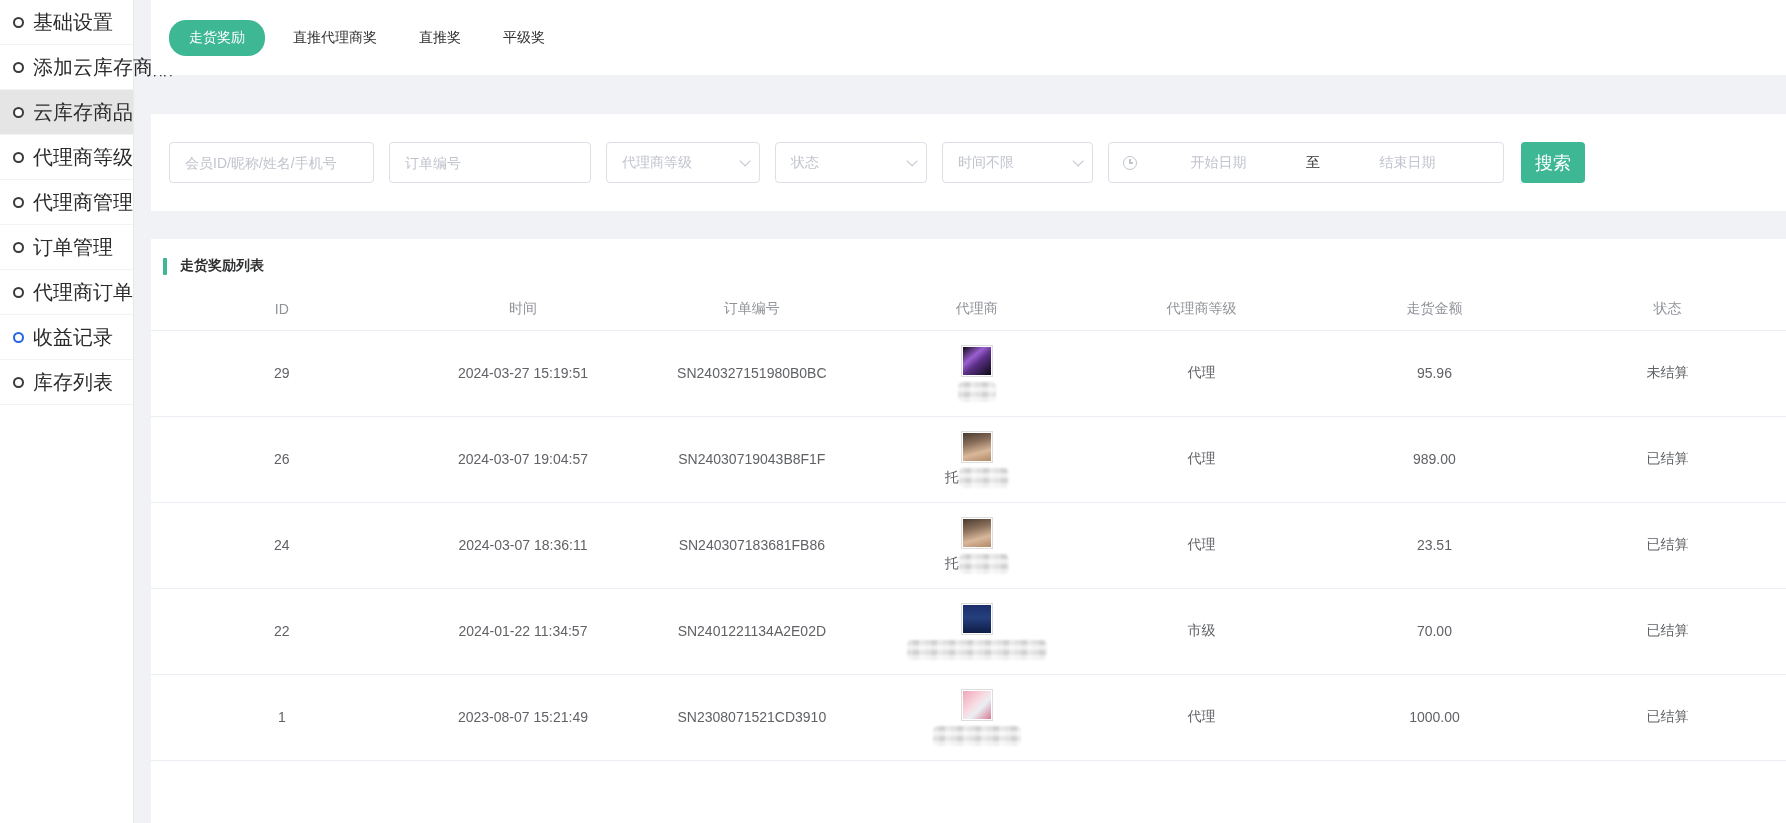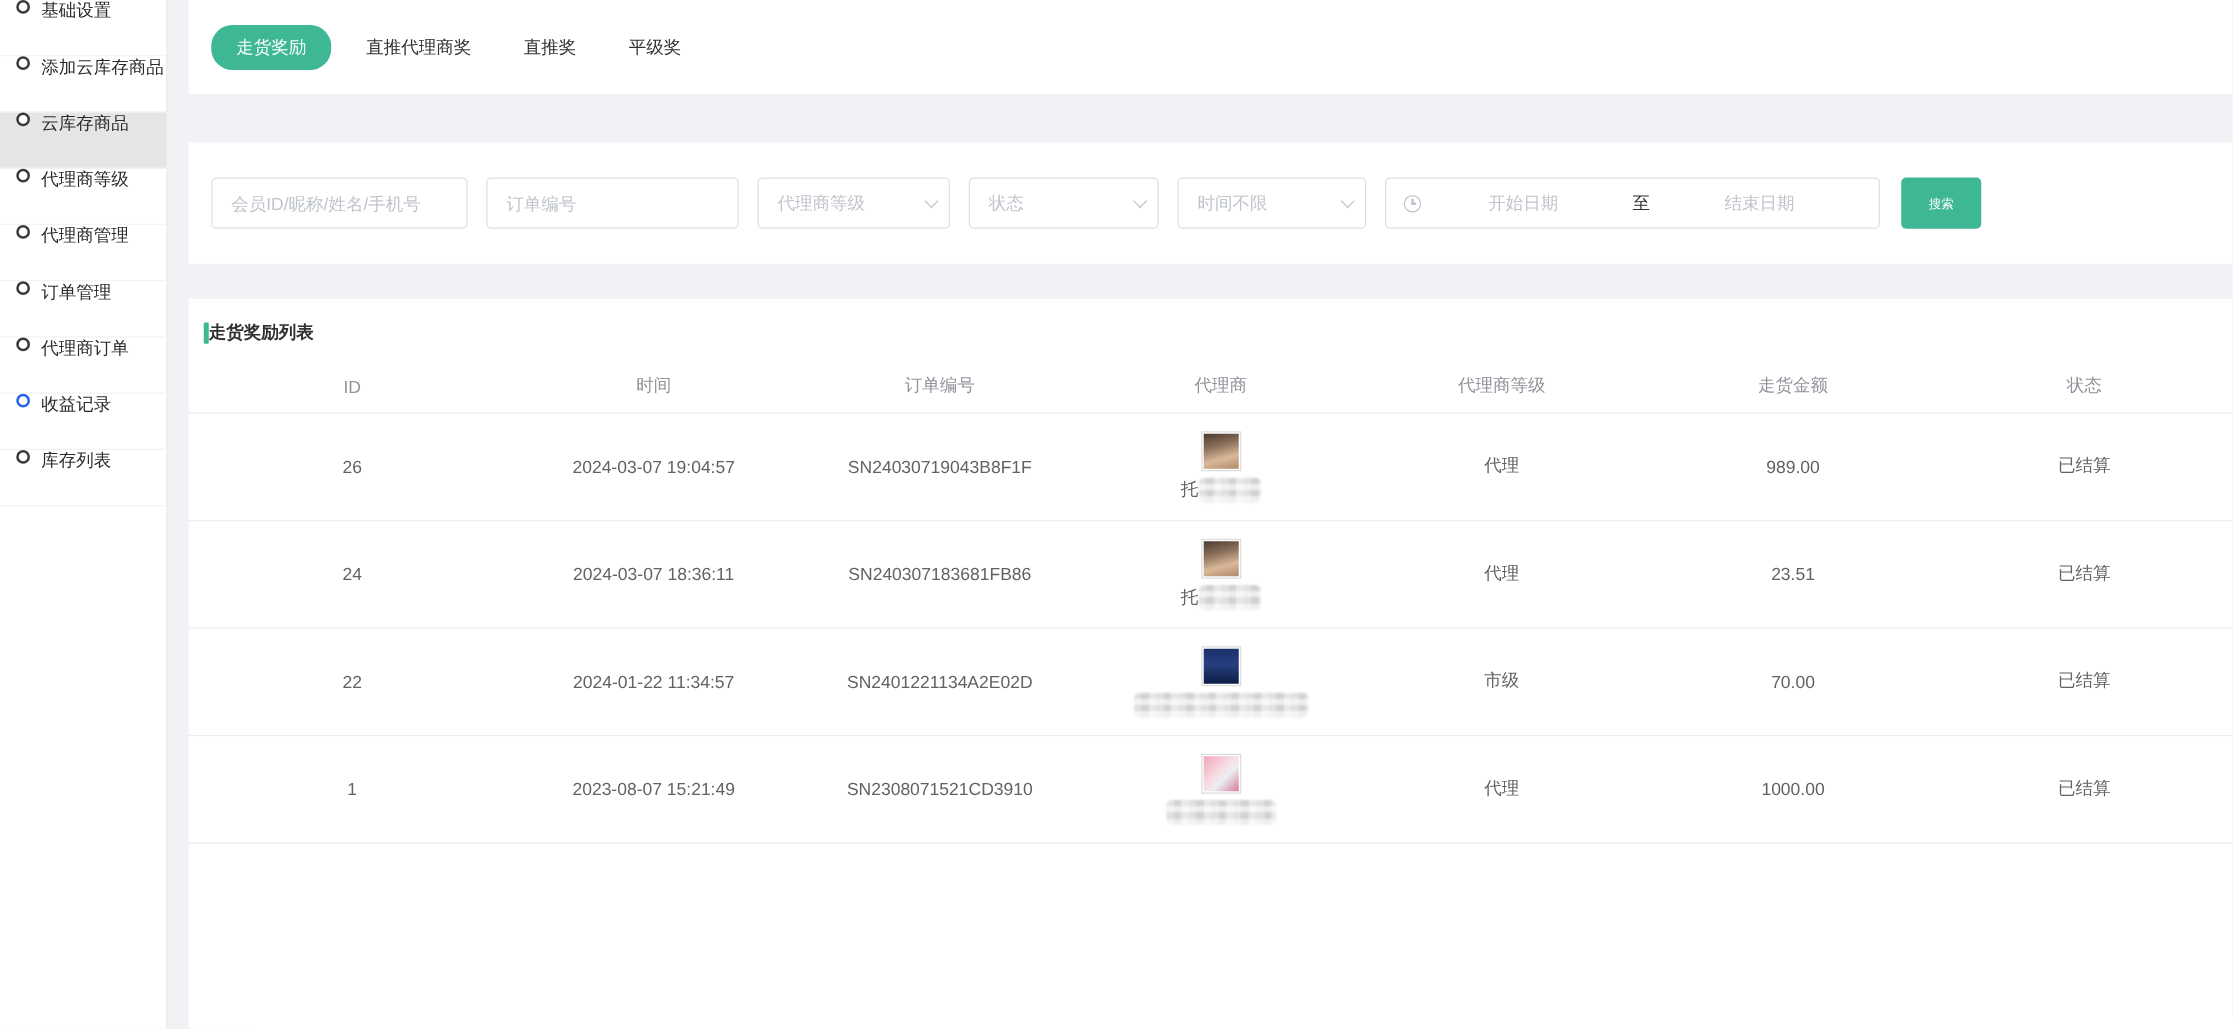--- a/index.html
+++ b/index.html
@@ -3,22 +3,22 @@
 <meta charset="utf-8">
 <style>
   * { margin:0; padding:0; box-sizing:border-box; }
   html,body { width:1786px; height:823px; overflow:hidden;
     font-family:"Liberation Sans","DejaVu Sans",sans-serif;
     background:#f0f2f5; color:#303133; font-size:14px; }
   .app { display:flex; width:100%; height:100%; }
 
   
   .sidebar { width:134px; height:100%; background:#fff; border-right:1px solid #e8e8e8; flex:none; }
-  .side-item { display:flex; gap:9px; height:45px; padding:0 2px 0 13px;
-    border-bottom:1px solid #f3f3f3; cursor:pointer; white-space:nowrap; font-size:14px; color:#2b2b2b; }
+  .side-item { display:flex; align-items:center; gap:9px; height:45px; padding:0 2px 0 13px;
+    border-bottom:1px solid #f3f3f3; cursor:pointer; white-space:nowrap; font-size:20px; color:#2b2b2b; }
   .side-item.hovered { background:#e5e5e5; }
   .circle-icon { width:11px; height:11px; border:2px solid #3a3a3a; border-radius:50%; flex:none; background:#fff; }
   .side-item.active .circle-icon { border-color:#2563eb; }
 
   
   .main { flex:1; display:flex; flex-direction:column; min-width:0; margin-left:17px; }
   .card { background:#fff; }
 
   
   .tabs-card { height:75px; display:flex; align-items:center; padding:0 18px; }
@@ -40,25 +40,25 @@
   .select .ph { color:#c0c4cc; }
   .chev { width:8px; height:8px; border-right:1.5px solid #c0c4cc; border-bottom:1.5px solid #c0c4cc;
     transform:rotate(45deg) translateY(-3px); flex:none; }
   .daterange { width:396px; display:flex; align-items:center; padding:0 14px; cursor:pointer; }
   .clock { position:relative; width:14px; height:14px; border:1.5px solid #c0c4cc; border-radius:50%; flex:none; }
   .clock::after { content:""; position:absolute; left:5px; top:2px; width:1.5px; height:5px; background:#c0c4cc; }
   .clock::before { content:""; position:absolute; left:5px; top:5.5px; width:4px; height:1.5px; background:#c0c4cc; }
   .daterange .ph { flex:1; text-align:center; color:#c0c4cc; }
   .daterange .sep { color:#303133; padding:0 6px; }
   .btn-search { width:64px; height:41px; background:#3eb795; color:#fff; border:none; border-radius:4px;
-    font-size:10px; cursor:pointer; margin-left:2px; font-family:inherit; }
+    font-size:18px; cursor:pointer; margin-left:2px; font-family:inherit; }
 
   
   .table-card { margin-top:28px; flex:1; padding:18px 0 0 0; }
-  .list-title { display:flex; align-items:center; gap:0; padding-left:12px; margin-bottom:14px; }
+  .list-title { display:flex; align-items:center; gap:13px; padding-left:12px; margin-bottom:14px; }
   .list-title .bar { width:4px; height:17px; background:#3eb795; border-radius:1px; }
   .list-title .txt { font-size:14px; font-weight:bold; color:#303133; }
   table { width:100%; border-collapse:collapse; table-layout:fixed; }
   th { height:41px; font-weight:normal; color:#909399; font-size:14px; }
   thead tr { border-bottom:1px solid #ebeef5; }
   tbody tr { border-bottom:1px solid #ebeef5; }
   td { height:86px; text-align:center; color:#606266; font-size:14px; vertical-align:middle; }
   col.c1{width:16%;} col.c2{width:13.5%;} col.c3{width:14.5%;} col.c4{width:13%;}
   col.c5{width:14.5%;} col.c6{width:14%;} col.c7{width:14.5%;}
 
@@ -179,20 +179,39 @@
             <th>时间</th>
             <th>订单编号</th>
             <th>代理商</th>
             <th>代理商等级</th>
             <th>走货金额</th>
             <th>状态</th>
           </tr>
         </thead>
         <tbody>
           <tr>
+            <td>29</td>
+            <td>2024-03-27 15:19:51</td>
+            <td>SN240327151980B0BC</td>
+            <td>
+              <div class="agent-cell">
+                <div class="avatar av-1">
+                    <span class="pic"></span>
+                  </div>
+                <div class="name-line">
+                  <span class="name-prefix"></span>
+                  <span class="blob nb-1"></span>
+                </div>
+              </div>
+            </td>
+            <td>代理</td>
+            <td>95.96</td>
+            <td>未结算</td>
+          </tr>
+          <tr>
             <td>26</td>
             <td>2024-03-07 19:04:57</td>
             <td>SN24030719043B8F1F</td>
             <td>
               <div class="agent-cell">
                 <div class="avatar av-2">
                     <span class="pic"></span>
                   </div>
                 <div class="name-line">
                   <span class="name-prefix">托</span>

